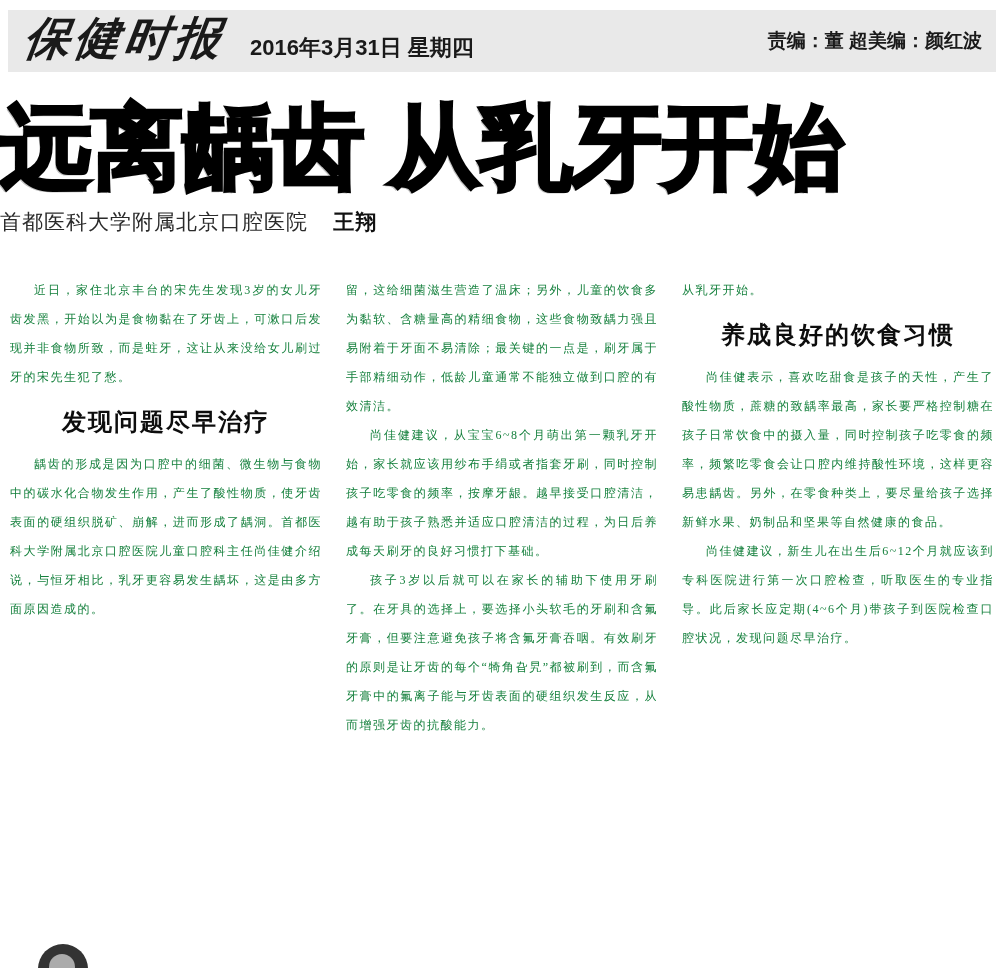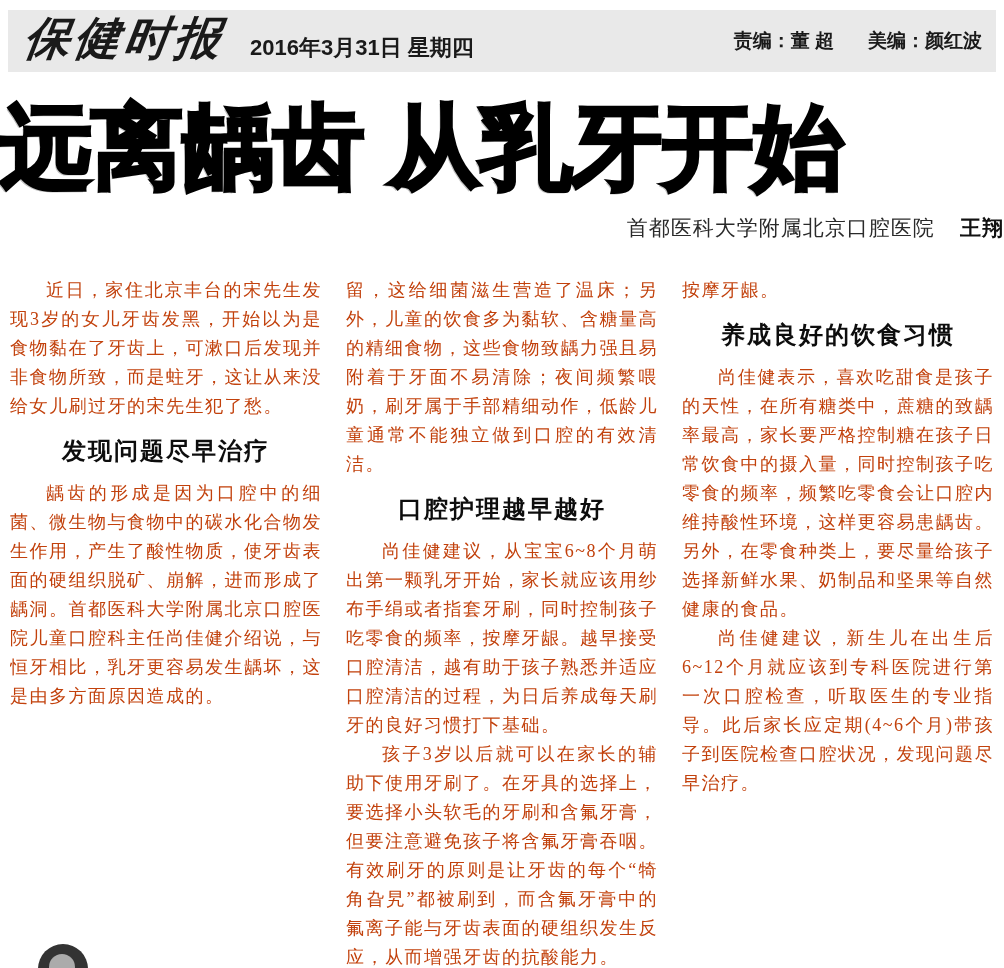--- a/index.html
+++ b/index.html
@@ -45,43 +45,43 @@
     white-space: nowrap;
   }
   .staff {
     margin-left: auto;
     font-family: "Liberation Sans", "DejaVu Sans", sans-serif;
     font-weight: bold;
     font-size: 19px;
     line-height: 26px;
     white-space: nowrap;
   }
-  .staff-row1 { display: flex; gap: 34px; }
+  .staff-row1 { display: flex; }
 
   
   .headline {
     position: absolute;
     left: 0; top: 98px;
     width: 100%;
     text-align: left;
     font-family: "Liberation Sans", "DejaVu Sans", sans-serif;
     font-weight: 900;
     font-size: 92px;
     line-height: 1.08;
     color: #000;
     letter-spacing: -1px;
     -webkit-text-stroke: 3px #000;
     text-shadow: -2px 2px 0 rgba(120,120,120,0.45);
     white-space: nowrap;
   }
   .byline {
     position: absolute;
-    left: 0; top: 214px;
+    left: 0; top: 208px;
     width: 100%;
-    text-align: right;
+    text-align: left;
     font-size: 21px;
     letter-spacing: 1px;
     color: #2a2a2a;
   }
   .byline .author {
     font-family: "Liberation Sans", "DejaVu Sans", sans-serif;
     font-weight: bold;
     margin-left: 1.2em;
     color: #111;
   }
@@ -94,26 +94,26 @@
     display: flex;
     gap: 24px;
     overflow: hidden;
   }
   .col {
     width: 312px;
     height: 100%;
     overflow: hidden;
   }
   .col p {
-    font-size: 18px;
+    font-size: 12px;
     line-height: 29px;
     letter-spacing: 1.5px;
     text-align: justify;
     text-justify: inter-character;
-    color: #c2410c;
+    color: #15803d;
   }
   .col p.p-indent { text-indent: 2em; }
   .col p.p-cont   { text-indent: 0; }
   .col h2 {
     font-family: Liberation Mono, monospace;
     font-weight: bold;
     font-size: 24px;
     letter-spacing: 2px;
     text-align: center;
     margin: 14px 0 12px 0;
@@ -161,31 +161,30 @@
   <main class="columns">
 
     <section class="col">
       <p class="p-indent">近日，家住北京丰台的宋先生发现3岁的女儿牙齿发黑，开始以为是食物黏在了牙齿上，可漱口后发现并非食物所致，而是蛀牙，这让从来没给女儿刷过牙的宋先生犯了愁。</p>
       <h2>发现问题尽早治疗</h2>
       <p class="p-indent">龋齿的形成是因为口腔中的细菌、微生物与食物中的碳水化合物发生作用，产生了酸性物质，使牙齿表面的硬组织脱矿、崩解，进而形成了龋洞。首都医科大学附属北京口腔医院儿童口腔科主任尚佳健介绍说，与恒牙相比，乳牙更容易发生龋坏，这是由多方面原因造成的。</p>
 
     </section>
 
     <section class="col">
-      <p class="p-cont">留，这给细菌滋生营造了温床；另外，儿童的饮食多为黏软、含糖量高的精细食物，这些食物致龋力强且易附着于牙面不易清除；夜间频繁喂奶，刷牙属于手部精细动作，低龄儿童通常不能独立做到口腔的有效清洁。</p>
-      <h2>口腔护理越早越好</h2>
+      <p class="p-cont">留，这给细菌滋生营造了温床；另外，儿童的饮食多为黏软、含糖量高的精细食物，这些食物致龋力强且易附着于牙面不易清除；最关键的一点是，刷牙属于手部精细动作，低龄儿童通常不能独立做到口腔的有效清洁。</p>
       <p class="p-indent">尚佳健建议，从宝宝6~8个月萌出第一颗乳牙开始，家长就应该用纱布手绢或者指套牙刷，同时控制孩子吃零食的频率，按摩牙龈。越早接受口腔清洁，越有助于孩子熟悉并适应口腔清洁的过程，为日后养成每天刷牙的良好习惯打下基础。</p>
       <p class="p-indent">孩子3岁以后就可以在家长的辅助下使用牙刷了。在牙具的选择上，要选择小头软毛的牙刷和含氟牙膏，但要注意避免孩子将含氟牙膏吞咽。有效刷牙的原则是让牙齿的每个“犄角旮旯”都被刷到，而含氟牙膏中的氟离子能与牙齿表面的硬组织发生反应，从而增强牙齿的抗酸能力。</p>
 
     </section>
 
     <section class="col">
-      <p class="p-cont">按摩牙龈。</p>
+      <p class="p-cont">从乳牙开始。</p>
       <h2>养成良好的饮食习惯</h2>
-      <p class="p-indent">尚佳健表示，喜欢吃甜食是孩子的天性，在所有糖类中，蔗糖的致龋率最高，家长要严格控制糖在孩子日常饮食中的摄入量，同时控制孩子吃零食的频率，频繁吃零食会让口腔内维持酸性环境，这样更容易患龋齿。另外，在零食种类上，要尽量给孩子选择新鲜水果、奶制品和坚果等自然健康的食品。</p>
+      <p class="p-indent">尚佳健表示，喜欢吃甜食是孩子的天性，产生了酸性物质，蔗糖的致龋率最高，家长要严格控制糖在孩子日常饮食中的摄入量，同时控制孩子吃零食的频率，频繁吃零食会让口腔内维持酸性环境，这样更容易患龋齿。另外，在零食种类上，要尽量给孩子选择新鲜水果、奶制品和坚果等自然健康的食品。</p>
       <p class="p-indent">尚佳健建议，新生儿在出生后6~12个月就应该到专科医院进行第一次口腔检查，听取医生的专业指导。此后家长应定期(4~6个月)带孩子到医院检查口腔状况，发现问题尽早治疗。</p>
     </section>
 
   </main>
 
   <div class="partial-circle">
     <span class="inner"></span>
   </div>
 
 </div>

